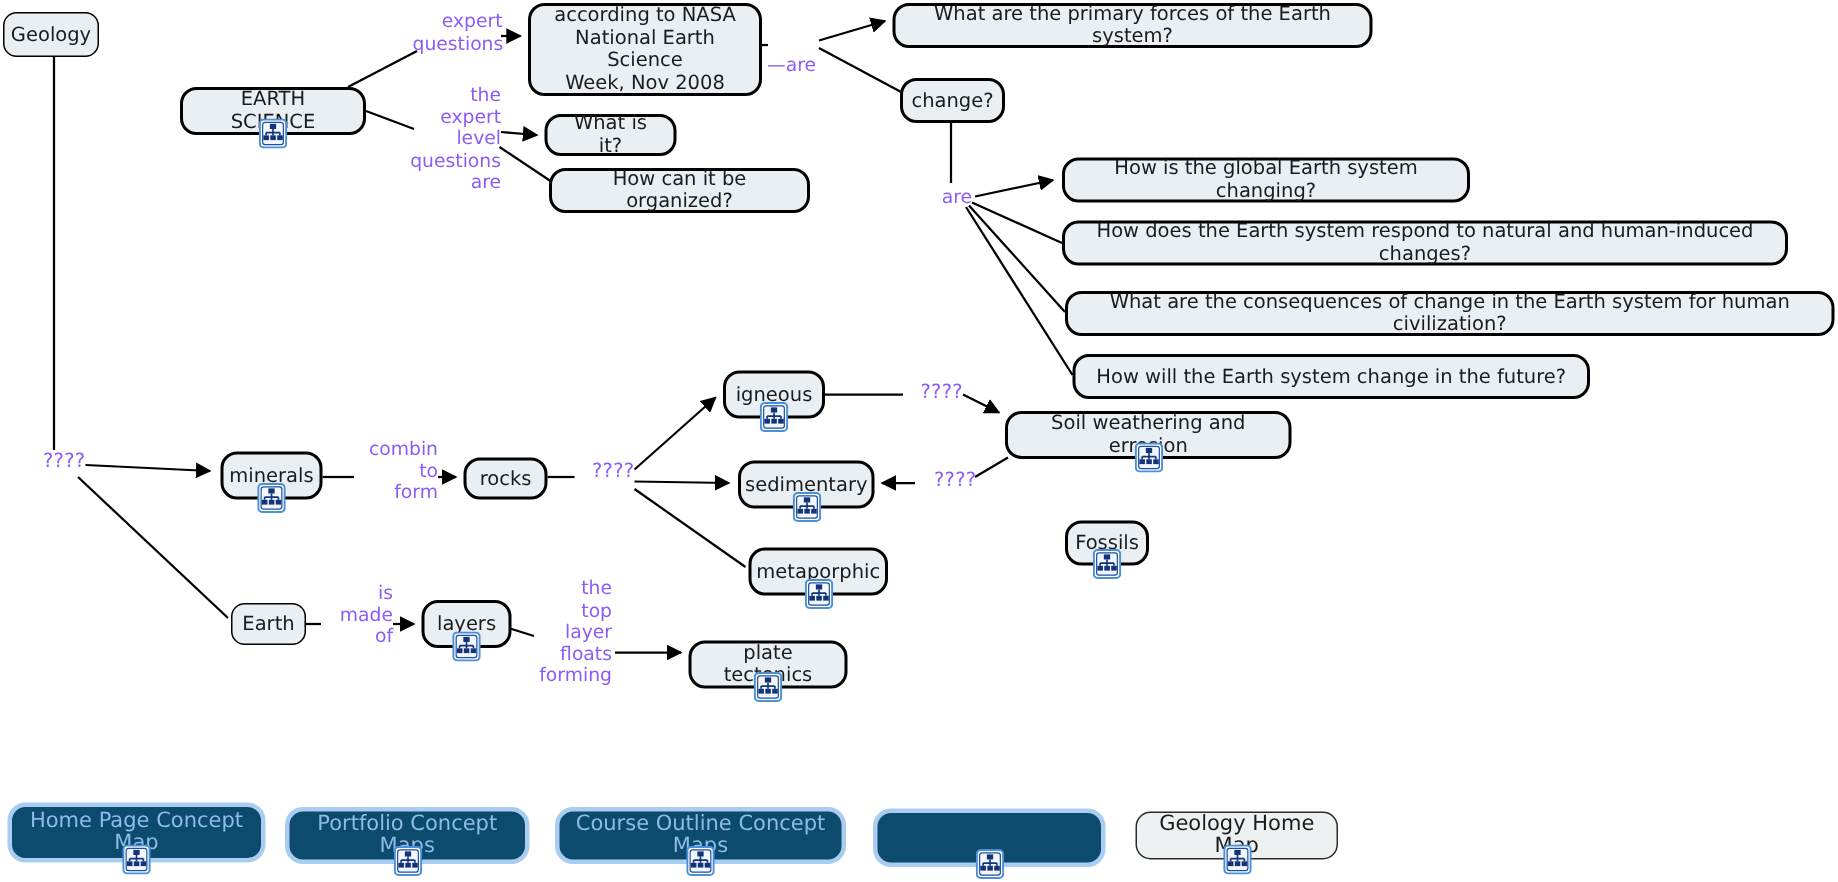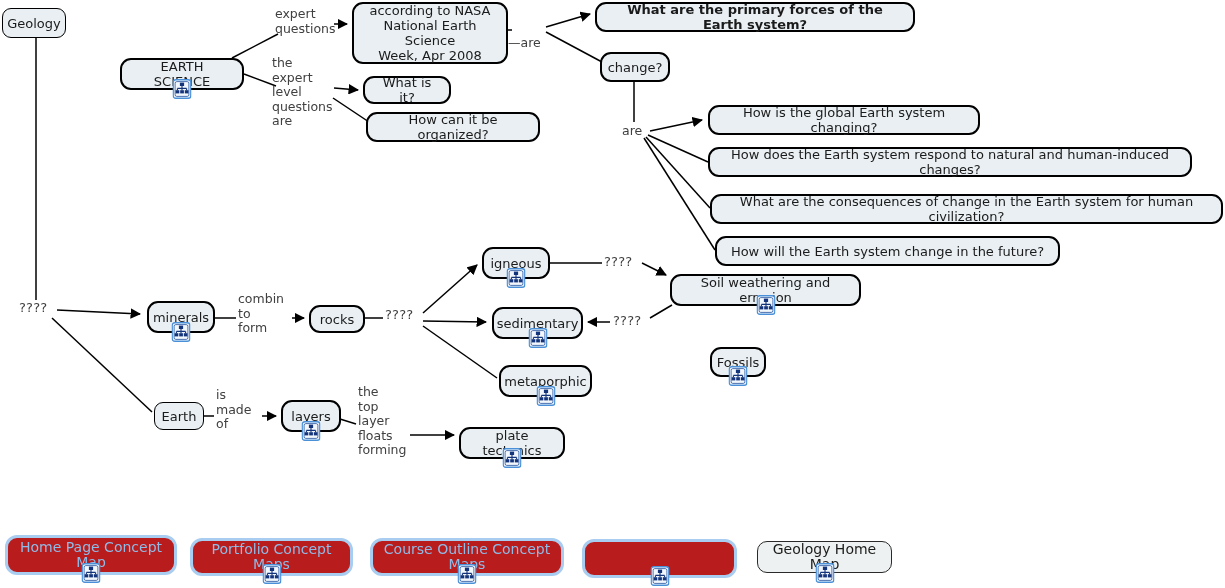--- a/index.html
+++ b/index.html
@@ -28,21 +28,21 @@
     padding:3px 9px;
     z-index:3;
     box-shadow:0 0 0 0 rgba(0,0,0,0);
   }
   .node.thick{border-width:2.6px;border-radius:11px;}
   .node.thin{border-width:1.3px;border-radius:9px;}
   .node span.lbl{display:block;white-space:pre-line;}
 
   
   .node.nav{
-    background:#b91c1c;
+    background:#0c4a6e;
     border:3px solid #a8cdf0;
     border-radius:12px;
     color:#8fbbe8;
     font-size:14px;
     justify-content:center;
   }
   .node.homemap{
     background:#eef1f1;
     border:1.6px solid #2a2a2a;
     border-radius:10px;
@@ -59,22 +59,22 @@
     width:19px;height:20px;
     z-index:6;
   }
   .mapicon svg{display:block;width:19px;height:20px;}
 
   
   .linklabel{
     position:absolute;
     font-size:12.5px;
     line-height:14.5px;
-    color:#404040;
-    text-align:left;
+    color:#8b5cf6;
+    text-align:right;
     white-space:pre-line;
     z-index:4;
     background:transparent;
   }
   .linklabel.q{font-size:13px;letter-spacing:0.2px;}
 </style>
 </head>
 <body>
 
 <div id="stage">
@@ -171,29 +171,29 @@
             <path d="M 9.5 7.0 L 9.5 9.4 M 4.9 9.4 L 14.1 9.4 M 4.9 9.4 L 4.9 11.2 M 9.5 9.4 L 9.5 11.2 M 14.1 9.4 L 14.1 11.2" stroke="#13337a" stroke-width="1.1" fill="none"></path>
             <rect x="3.1" y="11.2" width="3.7" height="3.2" fill="#13337a"></rect>
             <rect x="7.7" y="11.2" width="3.7" height="3.2" fill="#13337a"></rect>
             <rect x="12.3" y="11.2" width="3.7" height="3.2" fill="#13337a"></rect>
           </svg>
         </span>
       </div>
       <div class="node thick" style="left: 352px; top: 2px; width: 156px; height: 62px;">
         <span class="lbl">according to NASA
 National Earth Science
-Week, Apr 2008</span>
+Week, Nov 2008</span>
       </div>
       <div class="node thick" style="left: 363px; top: 76px; width: 88px; height: 28px;">
         <span class="lbl">What is it?</span>
       </div>
       <div class="node thick" style="left: 366px; top: 112px; width: 174px; height: 30px;">
         <span class="lbl">How can it be organized?</span>
       </div>
-      <div class="node thick" style="left: 595px; top: 2px; width: 320px; height: 30px; font-weight: bold;">
+      <div class="node thick" style="left: 595px; top: 2px; width: 320px; height: 30px;">
         <span class="lbl">What are the primary forces of the Earth system?</span>
       </div>
       <div class="node thick" style="left: 600px; top: 52px; width: 70px; height: 30px;">
         <span class="lbl">change?</span>
       </div>
       <div class="node thick" style="left: 708px; top: 105px; width: 272px; height: 30px;">
         <span class="lbl">How is the global Earth system changing?</span>
       </div>
       <div class="node thick" style="left: 708px; top: 147px; width: 484px; height: 30px;">
         <span class="lbl">How does the Earth system respond to natural and human-induced changes?</span>

